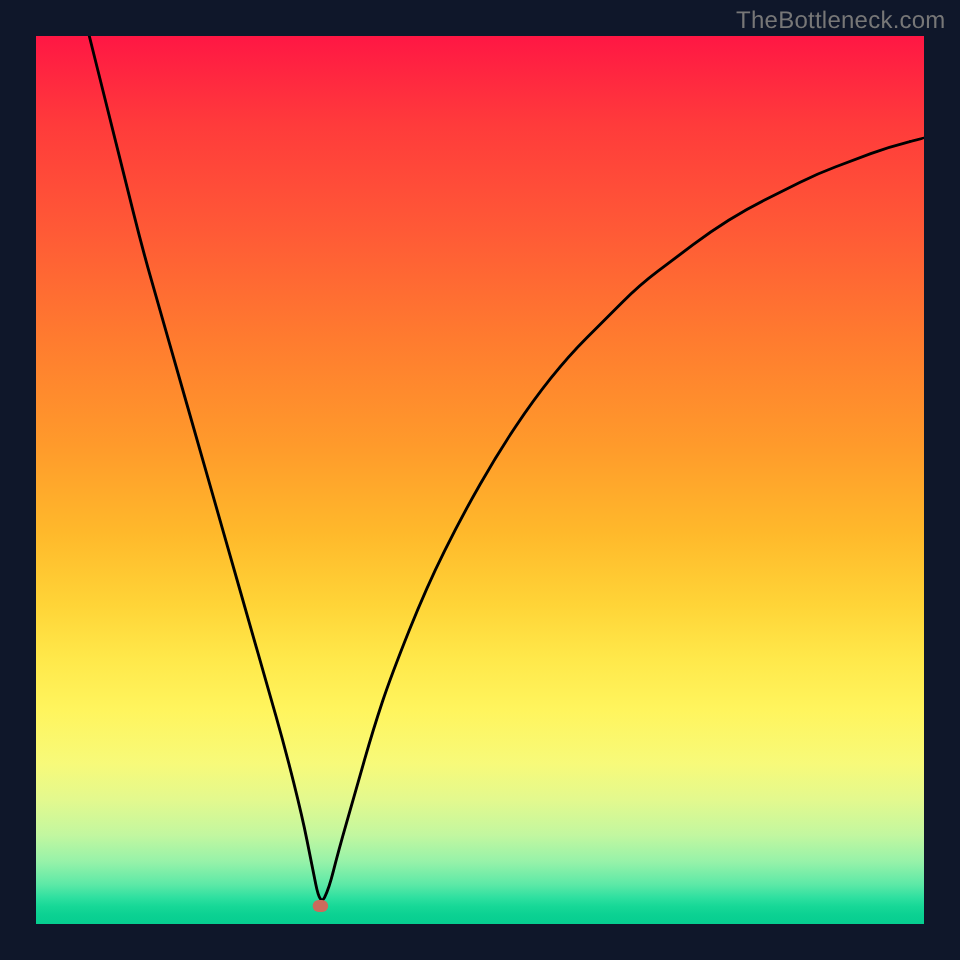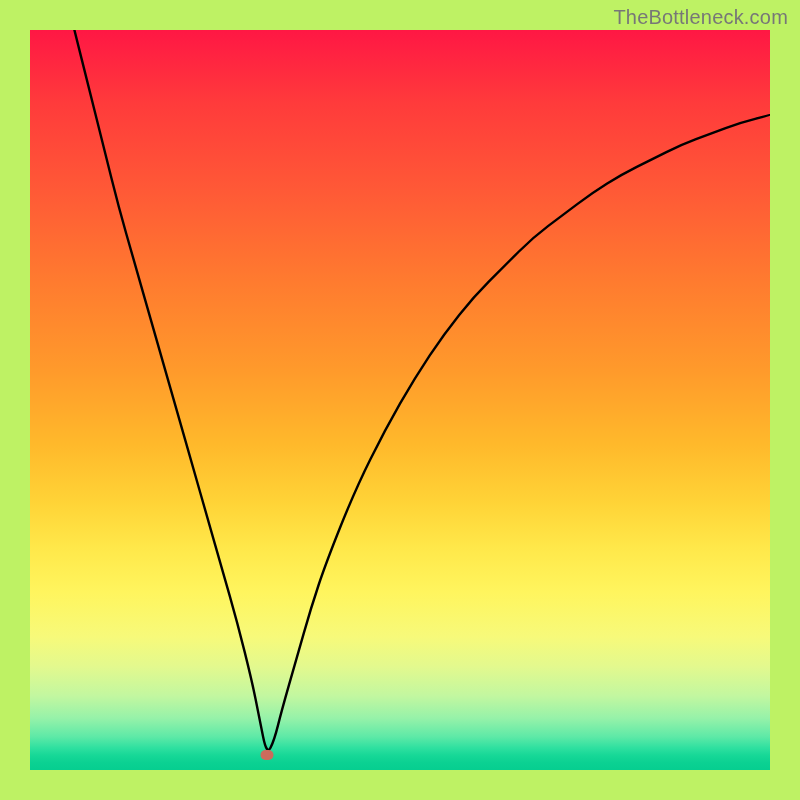--- a/index.html
+++ b/index.html
@@ -8,21 +8,21 @@
     width: 800px;
     height: 800px;
     background: #000;
     font-family: Arial, Helvetica, sans-serif;
     overflow: hidden;
   }
   .outer {
     position: relative;
     width: 800px;
     height: 800px;
-    background: #bef264;
+    background: #0f172a;
   }
   .plot {
     position: absolute;
     left: 30px;
     top: 30px;
     width: 740px;
     height: 740px;
     background: linear-gradient(to bottom,
       #ff1744 0%,
       #ff3b3b 10%,

